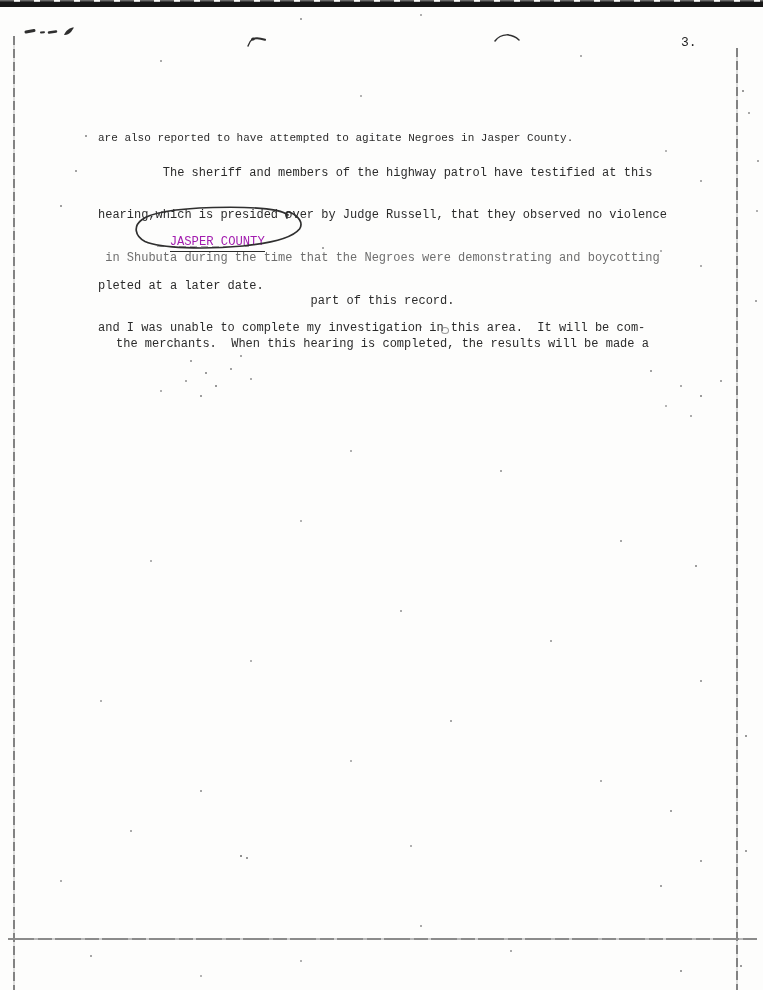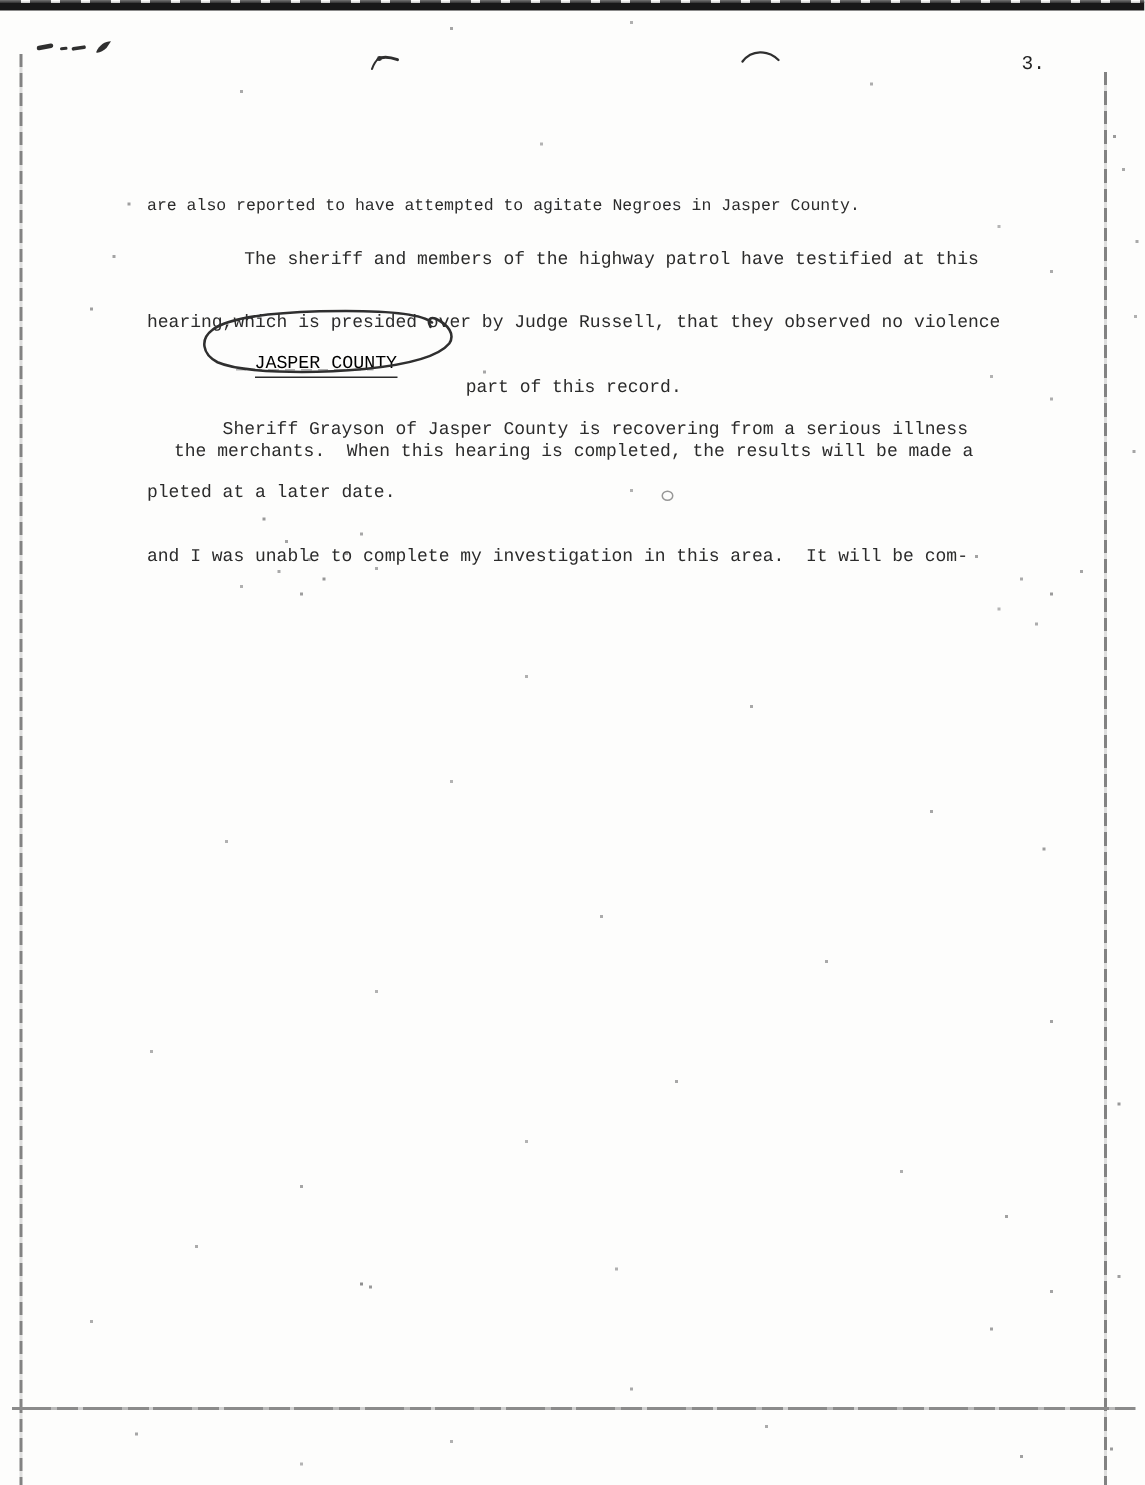--- a/index.html
+++ b/index.html
@@ -19,21 +19,21 @@
   .rule-bottom{left:8px;top:938px;width:749px;height:2px;
     background:repeating-linear-gradient(90deg,#8b8b8b 0 26px,#b9b9b9 26px 30px,#8b8b8b 30px 44px,#cfcfcf 44px 47px);}
   
   .typed{color:#2b2b2b;white-space:pre;letter-spacing:0;}
   .para1{left:98px;top:103px;font-size:11px;line-height:14px;}
   .para{left:98px;font-size:12px;line-height:14.3px;}
   .para2{top:137px;text-align:center;}
   .para3{top:250px;}
   .line-faded{color:#5a5a5a;opacity:.88;filter:blur(.35px);}
   .page-number{left:681px;top:35px;font-size:13px;color:#222;}
-  .heading{left:155px;top:221px;font-size:12.2px;color:#000000;white-space:pre;}
+  .heading{left:155px;top:221px;font-size:12.2px;color:#a21caf;white-space:pre;}
   .heading span{display:inline-block;border-bottom:1.6px solid #2a2a2a;padding-bottom:2px;}
   .heading-underline2{left:157px;top:246px;width:92px;height:1px;
     background:repeating-linear-gradient(90deg,#8f8f8f 0 7px,transparent 7px 11px);opacity:.7;}
   
   .pen{stroke:#2f2f2f;fill:none;stroke-linecap:round;}
   .tiny-ring{left:441px;top:327px;width:6px;height:5px;border:1px solid #7d7d7d;border-radius:50%;opacity:.8;}
   
   .speckles{left:0;top:0;width:2px;height:2px;background:transparent;
     box-shadow:
       300px 18px 0 0 #a5a5a5, 420px 14px 0 0 #b0b0b0, 160px 60px 0 0 #aaa,
@@ -87,31 +87,31 @@
 
 <div class="abs page-number">3.</div>
 
 <div class="abs typed para1">
   <div>are also reported to have attempted to agitate Negroes in Jasper County.</div>
 </div>
 
 <div class="abs typed para para2">
   <div>       The sheriff and members of the highway patrol have testified at this</div>
   <div>hearing,which is presided over by Judge Russell, that they observed no violence</div>
+  <div class="line-faded">in Shubuta during the time that the Negroes were demonstrating and boycotting</div>
   <div>part of this record.</div>
   <div>the merchants.  When this hearing is completed, the results will be made a</div>
 </div>
 
 <div class="abs heading">
   <span>JASPER COUNTY</span>
 </div>
 <div class="abs heading-underline2"></div>
 <svg class="abs" style="left:133px;top:206px" width="172" height="44" viewBox="0 0 172 44">
   <path class="pen" stroke-width="1.7" d="M155,9 C148,3 122,0.5 80,1.5 C46,2.5 18,6.5 8.5,14 C0.5,20 1.5,30 12,35.5 C28,42.5 72,43.5 110,40 C140,37 160,31 166.5,23 C170.5,17 166,10.5 157.5,6.5 C153.5,4.8 151.5,7.5 154,12"></path>
 </svg>
 
 <div class="abs typed para para3">
-  <div>       Sheriff Grayson of Jasper County is recovering from a serious illness</div>
   <div>pleted at a later date.</div>
   <div>and I was unable to complete my investigation in this area.  It will be com-</div>
 </div>
 
 <div class="abs tiny-ring"></div>
 
 </body></html>

